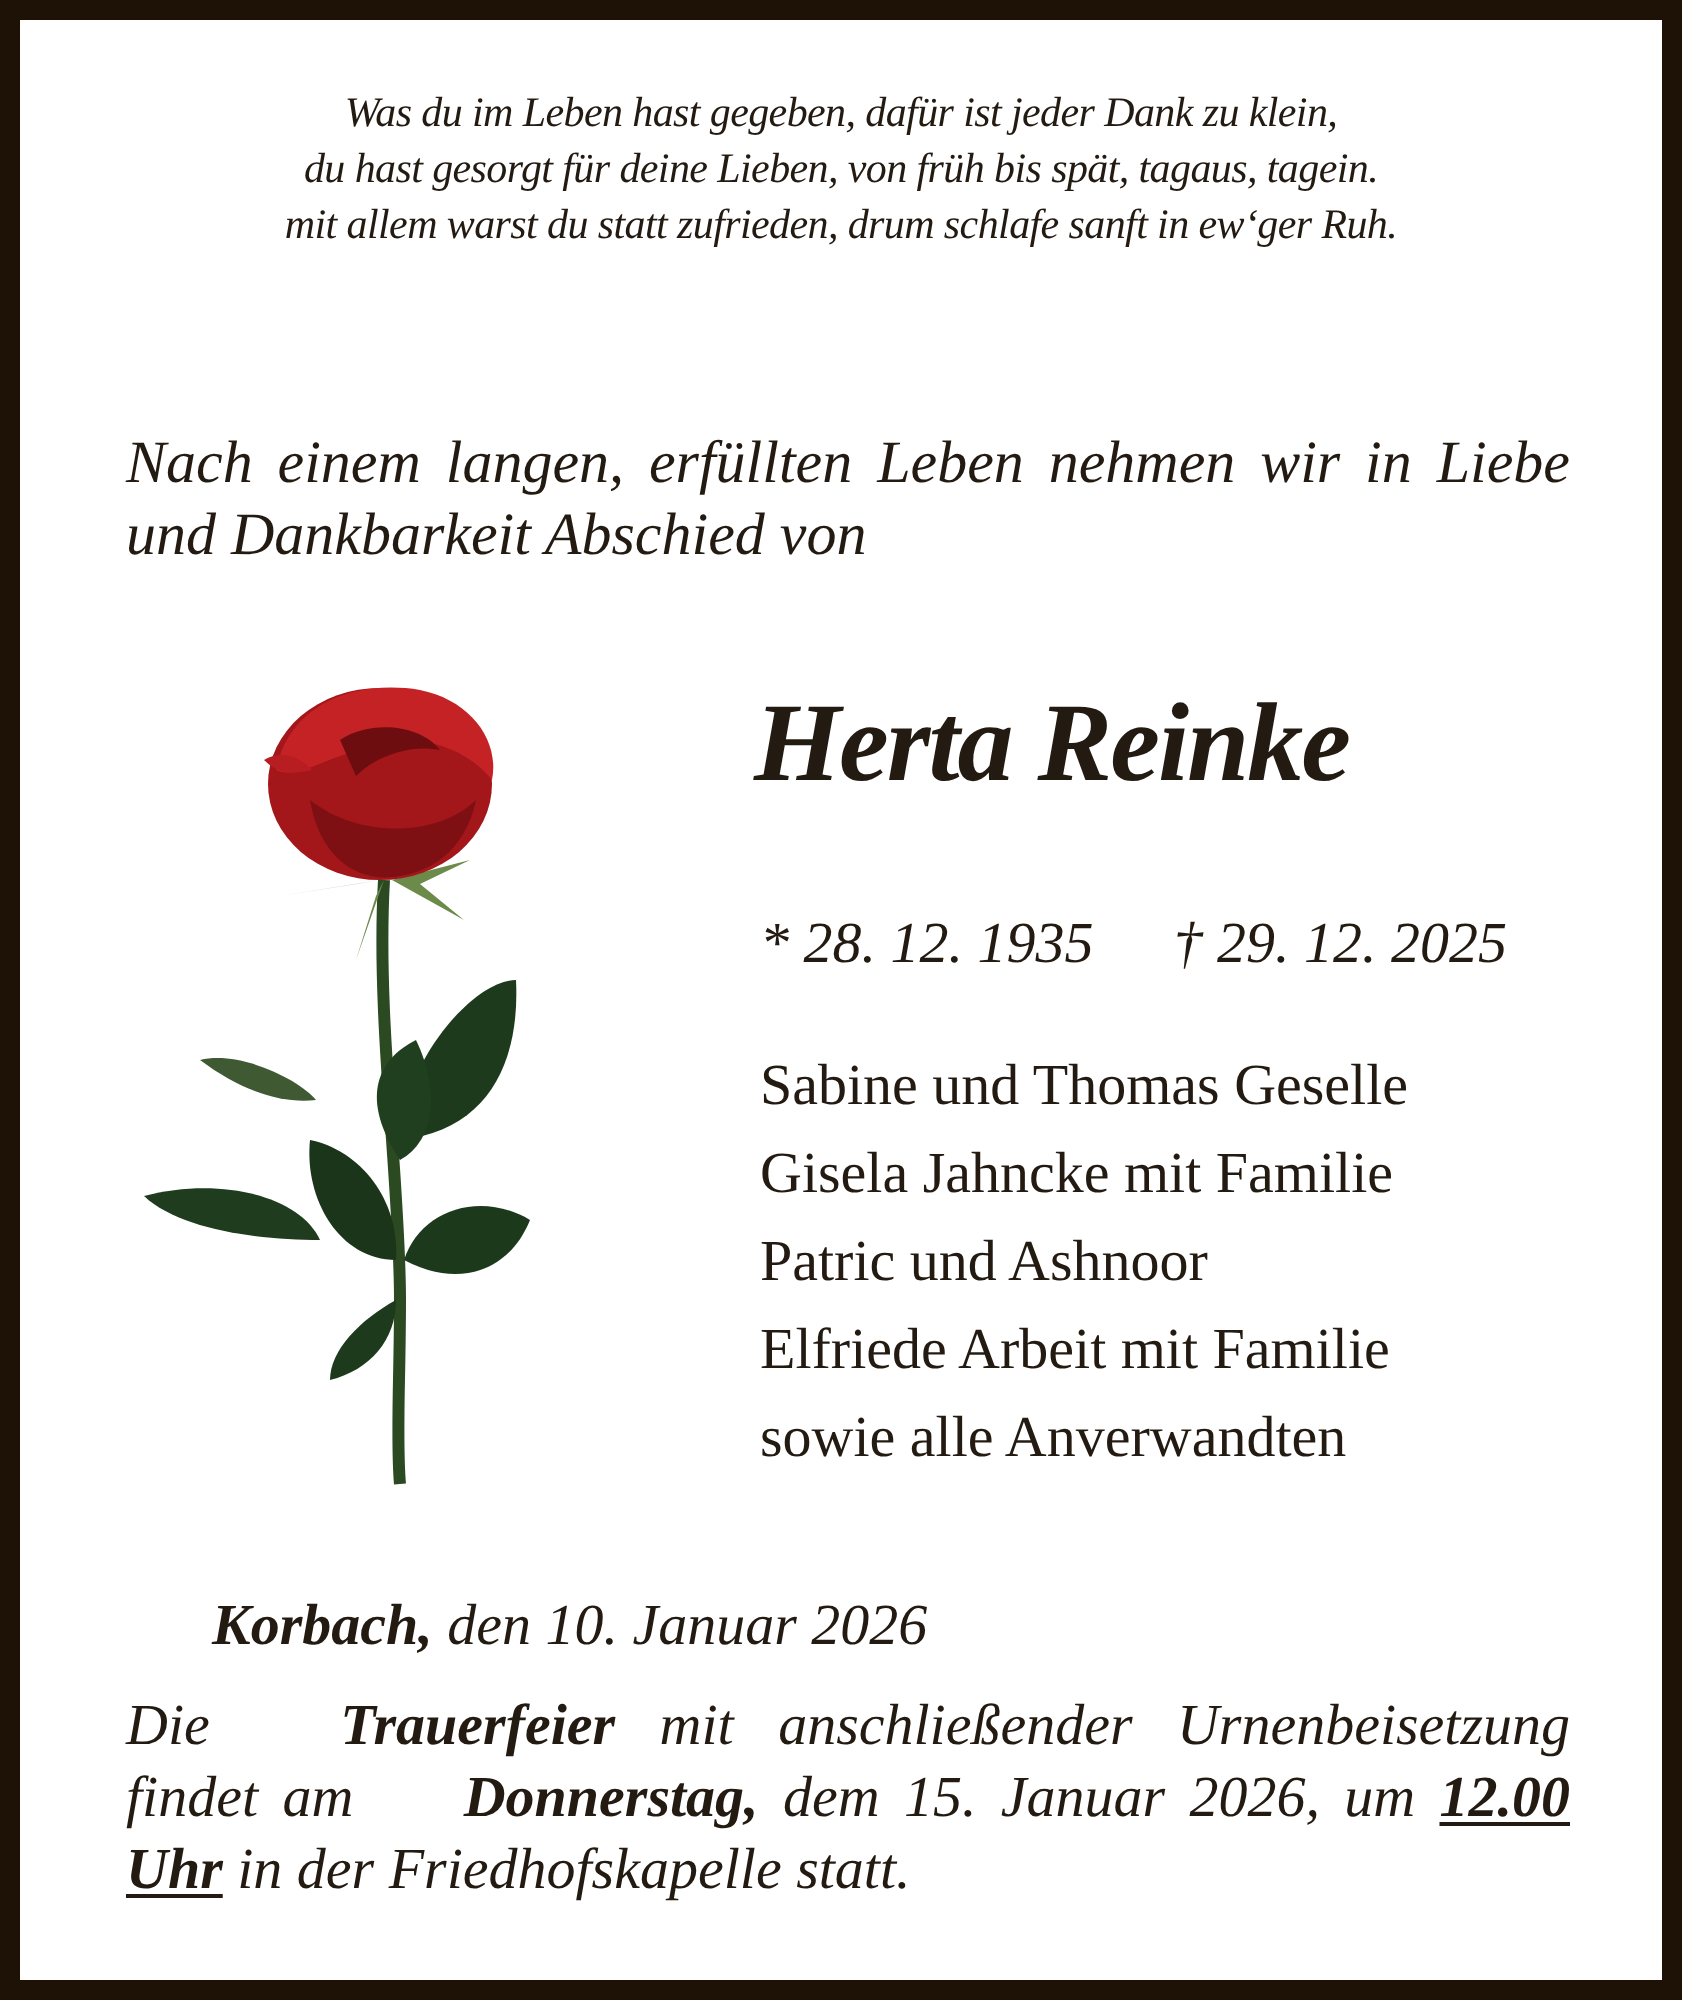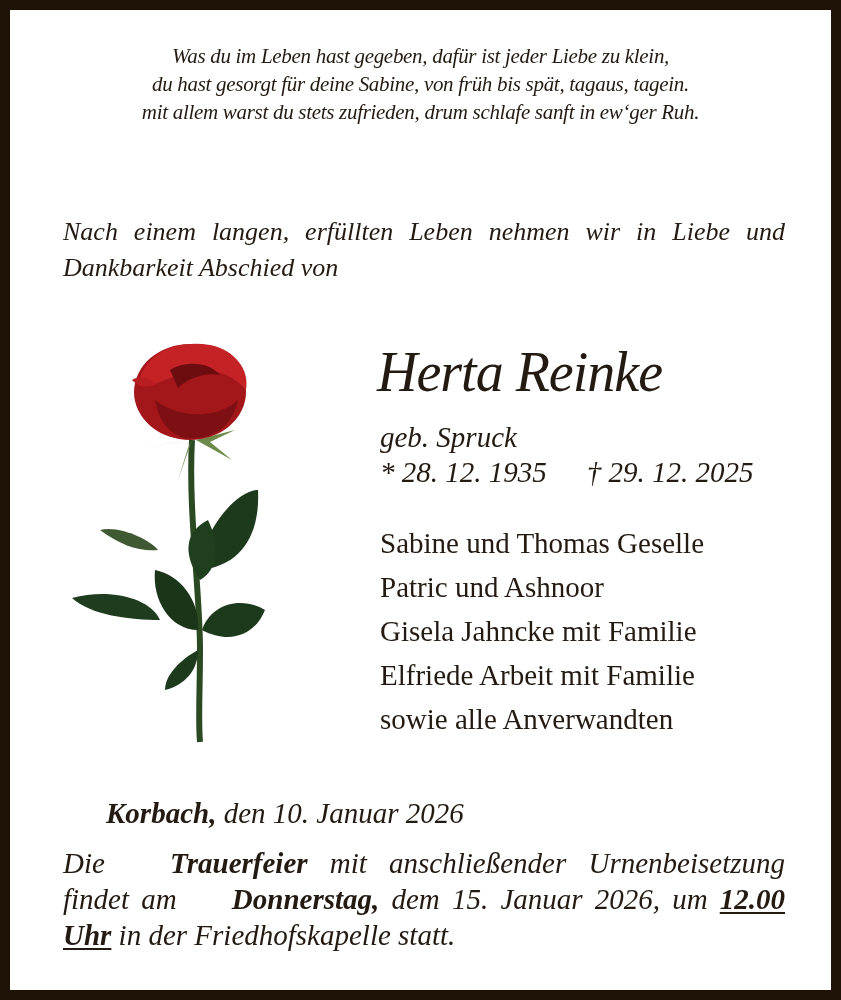--- a/index.html
+++ b/index.html
@@ -2,44 +2,44 @@
 <html><head>
 <meta charset="utf-8">
 <style>
   html,body{margin:0;padding:0;}
   body{width:841px;height:1000px;background:#1e1207;position:relative;overflow:hidden;}
   .card{position:absolute;left:10px;top:10px;width:821px;height:980px;background:#fff;color:#231a12;
         font-family:"Liberation Serif","DejaVu Serif",serif;}
   .poem{position:absolute;left:0;top:32px;width:821px;text-align:center;font-style:italic;
         font-size:21px;line-height:28px;letter-spacing:-0.3px;}
   .poem div{white-space:nowrap;}
-  .intro{position:absolute;left:53px;top:204px;width:722px;font-style:italic;font-size:26px;line-height:36px;
+  .intro{position:absolute;left:53px;top:204px;width:722px;font-style:italic;font-size:30px;line-height:36px;
          text-align:justify;text-align-last:left;}
   .rose{position:absolute;left:50px;top:320px;width:210px;height:420px;}
-  .name{position:absolute;left:367px;top:330px;font-style:italic;font-weight:normal;font-size:56px;letter-spacing:-1px;line-height:64px;white-space:nowrap;}
+  .name{position:absolute;left:367px;top:330px;font-style:italic;font-weight:bold;font-size:56px;letter-spacing:-1px;line-height:64px;white-space:nowrap;}
   .born{position:absolute;left:370px;top:410px;font-style:italic;font-size:29px;line-height:34px;}
   .dates{position:absolute;left:370px;top:445px;font-style:italic;font-size:29px;line-height:34px;white-space:nowrap;}
   .dates .death{margin-left:40px;}
   .mourners{position:absolute;left:370px;top:511px;font-size:29px;line-height:44px;}
   .mourners div{white-space:nowrap;}
   .place{position:absolute;left:53px;top:785px;font-style:italic;font-size:29px;line-height:36px;white-space:nowrap;}
   .funeral{position:absolute;left:53px;top:835px;width:722px;font-style:italic;font-size:29px;line-height:36px;
            text-align:justify;}
   b{font-weight:bold;margin-left:43px;}
   .ul{text-decoration:underline;text-decoration-thickness:2px;text-underline-offset:3px;font-weight:bold;}
 </style>
 </head>
 <body>
 
 <div class="card">
 
   <div class="poem">
-    <div>Was du im Leben hast gegeben, dafür ist jeder Liebe zu klein,</div>
-    <div>du hast gesorgt für deine Sabine, von früh bis spät, tagaus, tagein.</div>
-    <div>mit allem warst du stets zufrieden, drum schlafe sanft in ew‘ger Ruh.</div>
+    <div>Was du im Leben hast gegeben, dafür ist jeder Dank zu klein,</div>
+    <div>du hast gesorgt für deine Lieben, von früh bis spät, tagaus, tagein.</div>
+    <div>mit allem warst du statt zufrieden, drum schlafe sanft in ew‘ger Ruh.</div>
   </div>
 
   <div class="intro">Nach einem langen, erfüllten Leben nehmen wir in Liebe und Dankbarkeit Abschied von</div>
 
   <svg class="rose" viewBox="0 0 210 420">
 
     <path d="M132 110 C128 180 140 260 140 320 C140 360 138 390 140 412" stroke="#2b4a22" stroke-width="6" fill="none"></path>
 
     <path d="M130 110 L80 118 L118 112 Z" fill="#6c8a4a"></path>
     <path d="M132 110 L118 150 L128 118 Z" fill="#6c8a4a"></path>
@@ -54,29 +54,28 @@
     <path d="M138 320 C120 330 105 345 105 360 C125 355 138 340 138 320 Z" fill="#1d3a1c"></path>
 
     <ellipse cx="130" cy="62" rx="56" ry="48" fill="#a3161a"></ellipse>
     <path d="M78 55 C85 20 120 10 150 15 C175 20 190 40 186 60 C170 40 140 35 120 45 C100 50 88 60 78 55 Z" fill="#c52226"></path>
     <path d="M95 70 C100 100 120 112 140 108 C165 104 175 85 178 70 C160 88 120 90 95 70 Z" fill="#7e1013"></path>
     <path d="M110 40 C125 30 150 32 160 45 C145 42 128 48 118 58 Z" fill="#6e0d10"></path>
     <path d="M72 50 C80 45 90 48 96 55 C85 58 78 56 72 50 Z" fill="#b81d21"></path>
   </svg>
 
   <div class="name">Herta Reinke</div>
-  <div class="born">geb. Spruck</div>
   <div class="dates">
     <span>* 28. 12. 1935</span><span class="death">† 29. 12. 2025</span>
   </div>
 
   <div class="mourners">
     <div>Sabine und Thomas Geselle</div>
+    <div>Gisela Jahncke mit Familie</div>
     <div>Patric und Ashnoor</div>
-    <div>Gisela Jahncke mit Familie</div>
     <div>Elfriede Arbeit mit Familie</div>
     <div>sowie alle Anverwandten</div>
   </div>
 
   <div class="place"><b>Korbach,</b><span> den 10. Januar 2026</span></div>
 
   <div class="funeral"><span>Die </span><b>Trauerfeier</b><span> mit anschließender Urnenbeisetzung findet am </span><b>Donnerstag,</b><span> dem 15. Januar 2026, um </span><span class="ul">12.00 Uhr</span><span> in der Friedhofskapelle statt.</span></div>
 
 </div>
 

